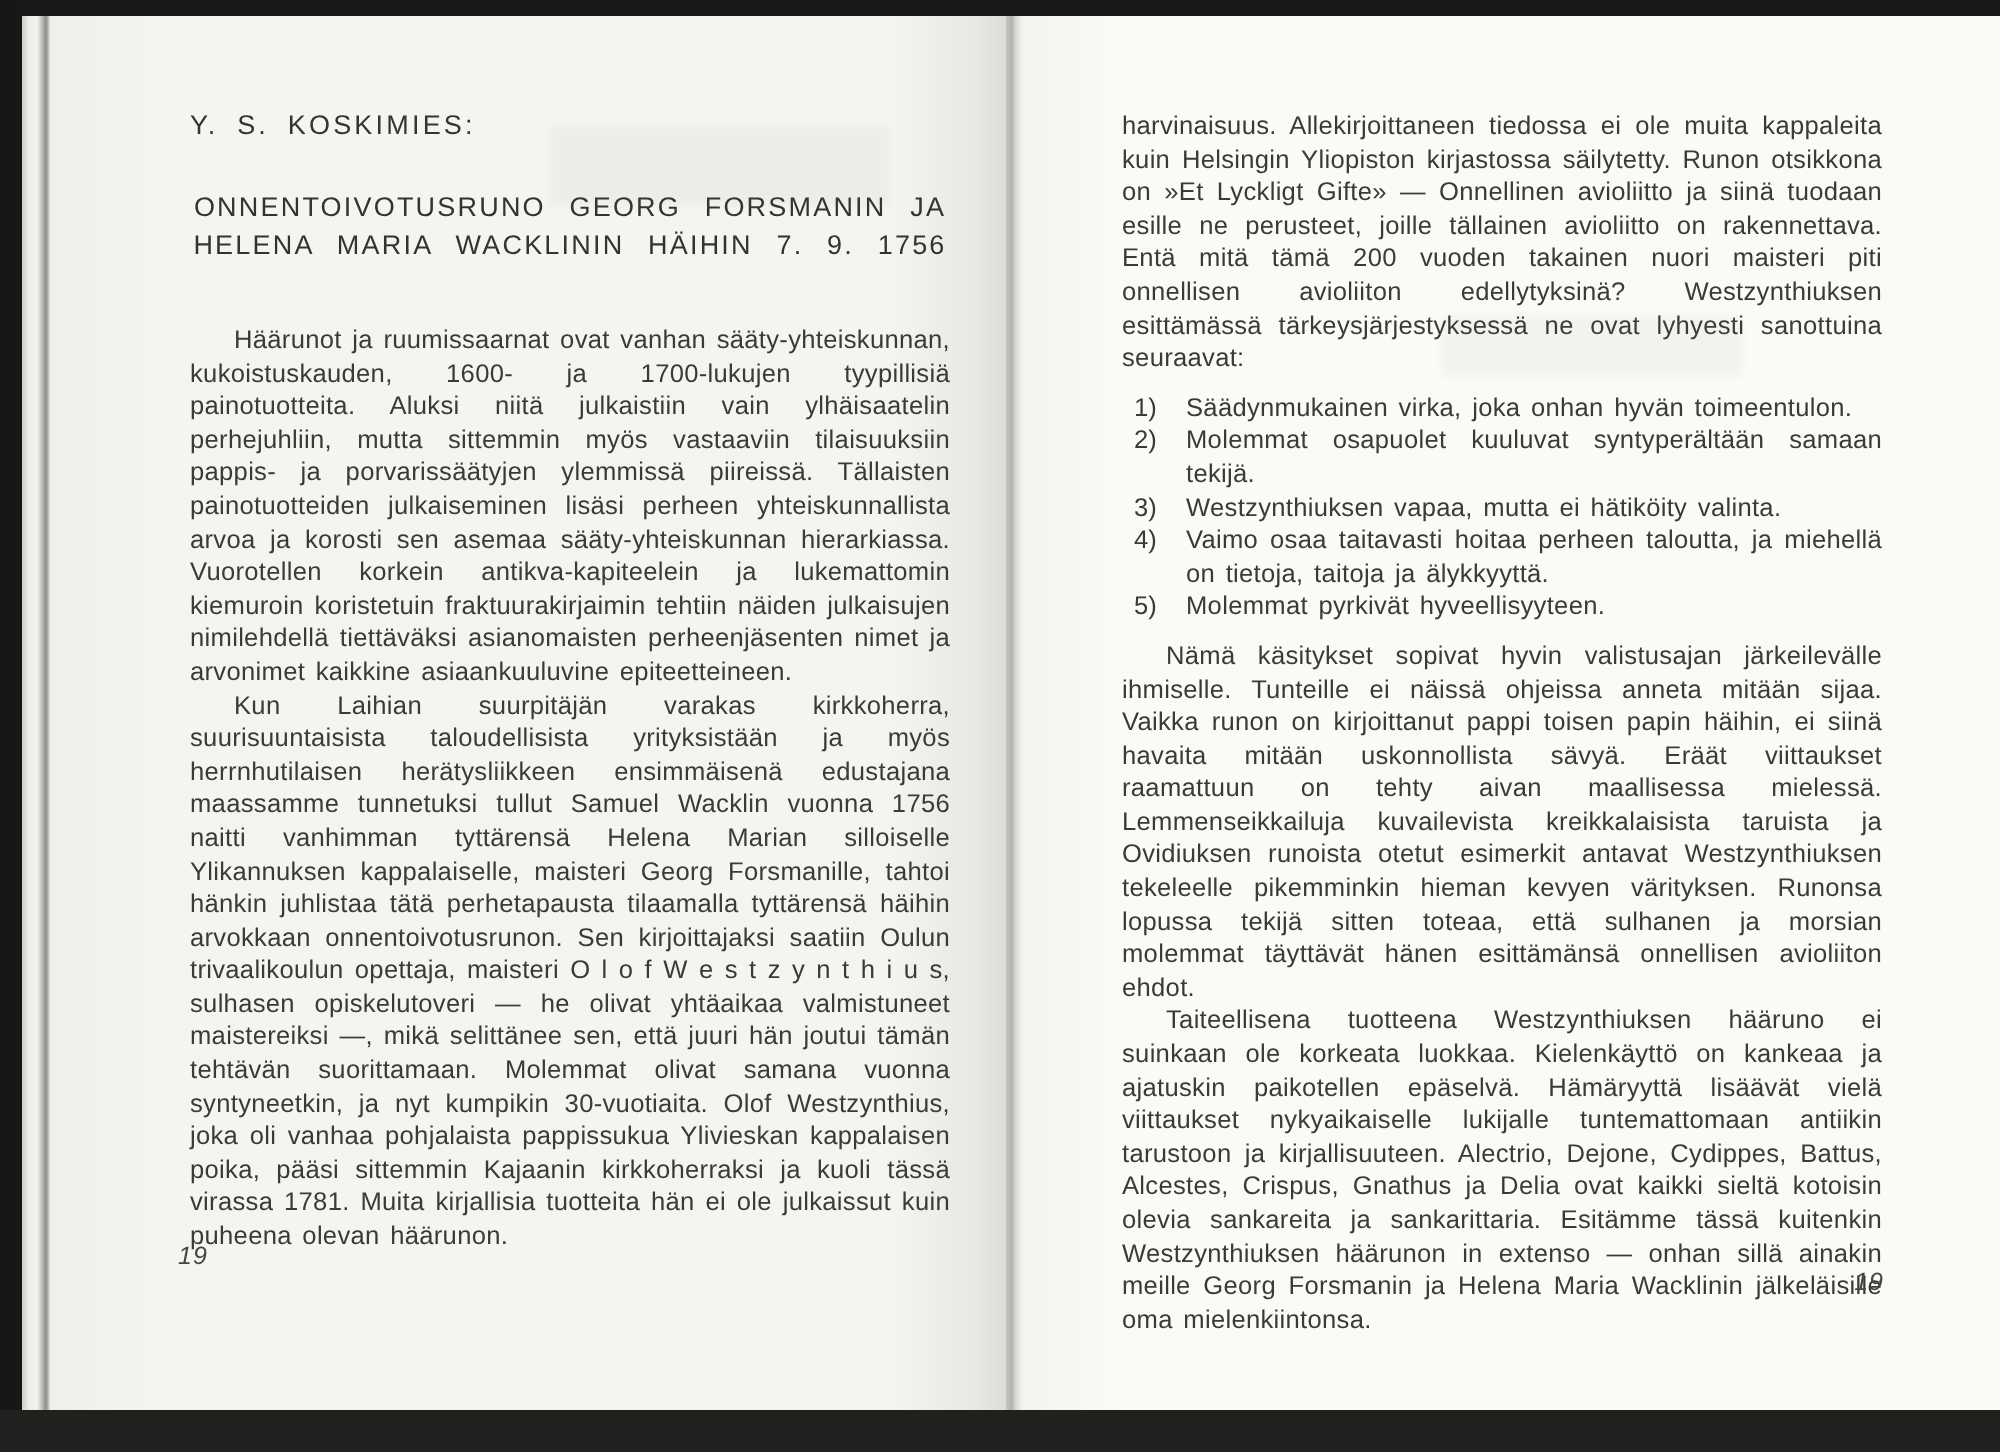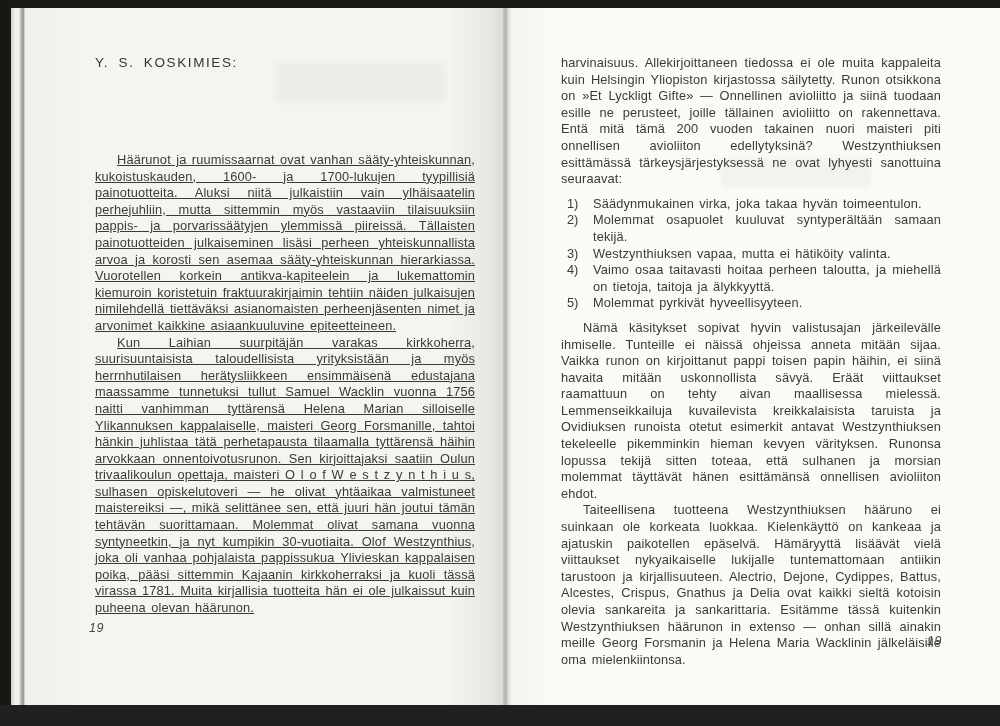--- a/index.html
+++ b/index.html
@@ -46,21 +46,21 @@
 
   .author-line {
     position: absolute; left: 70px; top: 47px;
     font-size: 13.5px; letter-spacing: 1.6px; word-spacing: 4px; color: #343434;
   }
   .title-block {
     position: absolute; left: 70px; top: 86px; width: 380px;
     text-align: center; font-size: 13.5px; line-height: 19px;
     letter-spacing: 1.1px; word-spacing: 7px; color: #333333;
   }
-  .left-body  { left: 70px; top: 144px; width: 380px; text-decoration: underline; }
+  .left-body  { left: 70px; top: 154px; width: 380px; }
   .right-body { left: 50px; top: 47px;  width: 380px; }
 
   .page-num {
     position: absolute; font-size: 12.5px; font-style: italic; color: #444;
     letter-spacing: 0.5px;
   }
   .page-num-left  { left: 64px;  top: 613px; }
   .page-num-right { right: 58px; top: 611px; margin-top: 15px; }
 
   
@@ -79,41 +79,45 @@
 
   <div class="bar-top"></div>
   <div class="bar-left"></div>
   <div class="page-edges"></div>
 
   <div class="spread">
 
     <div class="page-left">
       <div class="author-line">Y. S. KOSKIMIES:</div>
 
+      <div class="title-block">
+        <div>ONNENTOIVOTUSRUNO GEORG FORSMANIN JA</div>
+        <div>HELENA MARIA WACKLININ HÄIHIN 7. 9. 1756</div>
+      </div>
 
       <div class="col left-body">
         <p class="indent">Häärunot ja ruumissaarnat ovat vanhan sääty-yhteiskunnan, kukoistuskauden, 1600- ja 1700-lukujen tyypillisiä painotuotteita. Aluksi niitä julkaistiin vain ylhäisaatelin perhejuhliin, mutta sittemmin myös vastaaviin tilaisuuksiin pappis- ja porvarissäätyjen ylemmissä piireissä. Tällaisten painotuotteiden julkaiseminen lisäsi perheen yhteiskunnallista arvoa ja korosti sen asemaa sääty-yhteiskunnan hierarkiassa. Vuorotellen korkein antikva-kapiteelein ja lukemattomin kiemuroin koristetuin fraktuurakirjaimin tehtiin näiden julkaisujen nimilehdellä tiettäväksi asianomaisten perheenjäsenten nimet ja arvonimet kaikkine asiaankuuluvine epiteetteineen.</p>
         <p class="indent">Kun Laihian suurpitäjän varakas kirkkoherra, suurisuuntaisista taloudellisista yrityksistään ja myös herrnhutilaisen herätysliikkeen ensimmäisenä edustajana maassamme tunnetuksi tullut Samuel Wacklin vuonna 1756 naitti vanhimman tyttärensä Helena Marian silloiselle Ylikannuksen kappalaiselle, maisteri Georg Forsmanille, tahtoi hänkin juhlistaa tätä perhetapausta tilaamalla tyttärensä häihin arvokkaan onnentoivotusrunon. Sen kirjoittajaksi saatiin Oulun trivaalikoulun opettaja, maisteri O l o f W e s t z y n t h i u s, sulhasen opiskelutoveri — he olivat yhtäaikaa valmistuneet maistereiksi —, mikä selittänee sen, että juuri hän joutui tämän tehtävän suorittamaan. Molemmat olivat samana vuonna syntyneetkin, ja nyt kumpikin 30-vuotiaita. Olof Westzynthius, joka oli vanhaa pohjalaista pappissukua Ylivieskan kappalaisen poika, pääsi sittemmin Kajaanin kirkkoherraksi ja kuoli tässä virassa 1781. Muita kirjallisia tuotteita hän ei ole julkaissut kuin puheena olevan häärunon.</p>
       </div>
 
       <div class="page-num page-num-left">19</div>
 
       <div class="ghost" style="left:250px; top:55px; width:170px; height:40px;"></div>
     </div>
 
     <div class="gutter"></div>
 
     <div class="page-right">
       <div class="col right-body">
         <p>harvinaisuus. Allekirjoittaneen tiedossa ei ole muita kappaleita kuin Helsingin Yliopiston kirjastossa säilytetty. Runon otsikkona on »Et Lyckligt Gifte» — Onnellinen avioliitto ja siinä tuodaan esille ne perusteet, joille tällainen avioliitto on rakennettava. Entä mitä tämä 200 vuoden takainen nuori maisteri piti onnellisen avioliiton edellytyksinä? Westzynthiuksen esittämässä tärkeysjärjestyksessä ne ovat lyhyesti sanottuina seuraavat:</p>
 
         <div class="wed-list">
           <div class="row">
             <span class="num">1)</span>
-            <span class="itm">Säädynmukainen virka, joka takaa hyvän toimeentulon.</span>
+            <span class="itm">Säädynmukainen virka, joka onhan hyvän toimeentulon.</span>
           </div>
           <div class="row">
             <span class="num">2)</span>
             <span class="itm">Molemmat osapuolet kuuluvat syntyperältään samaan tekijä.</span>
           </div>
           <div class="row">
             <span class="num">3)</span>
             <span class="itm">Westzynthiuksen vapaa, mutta ei hätiköity valinta.</span>
           </div>
           <div class="row">

